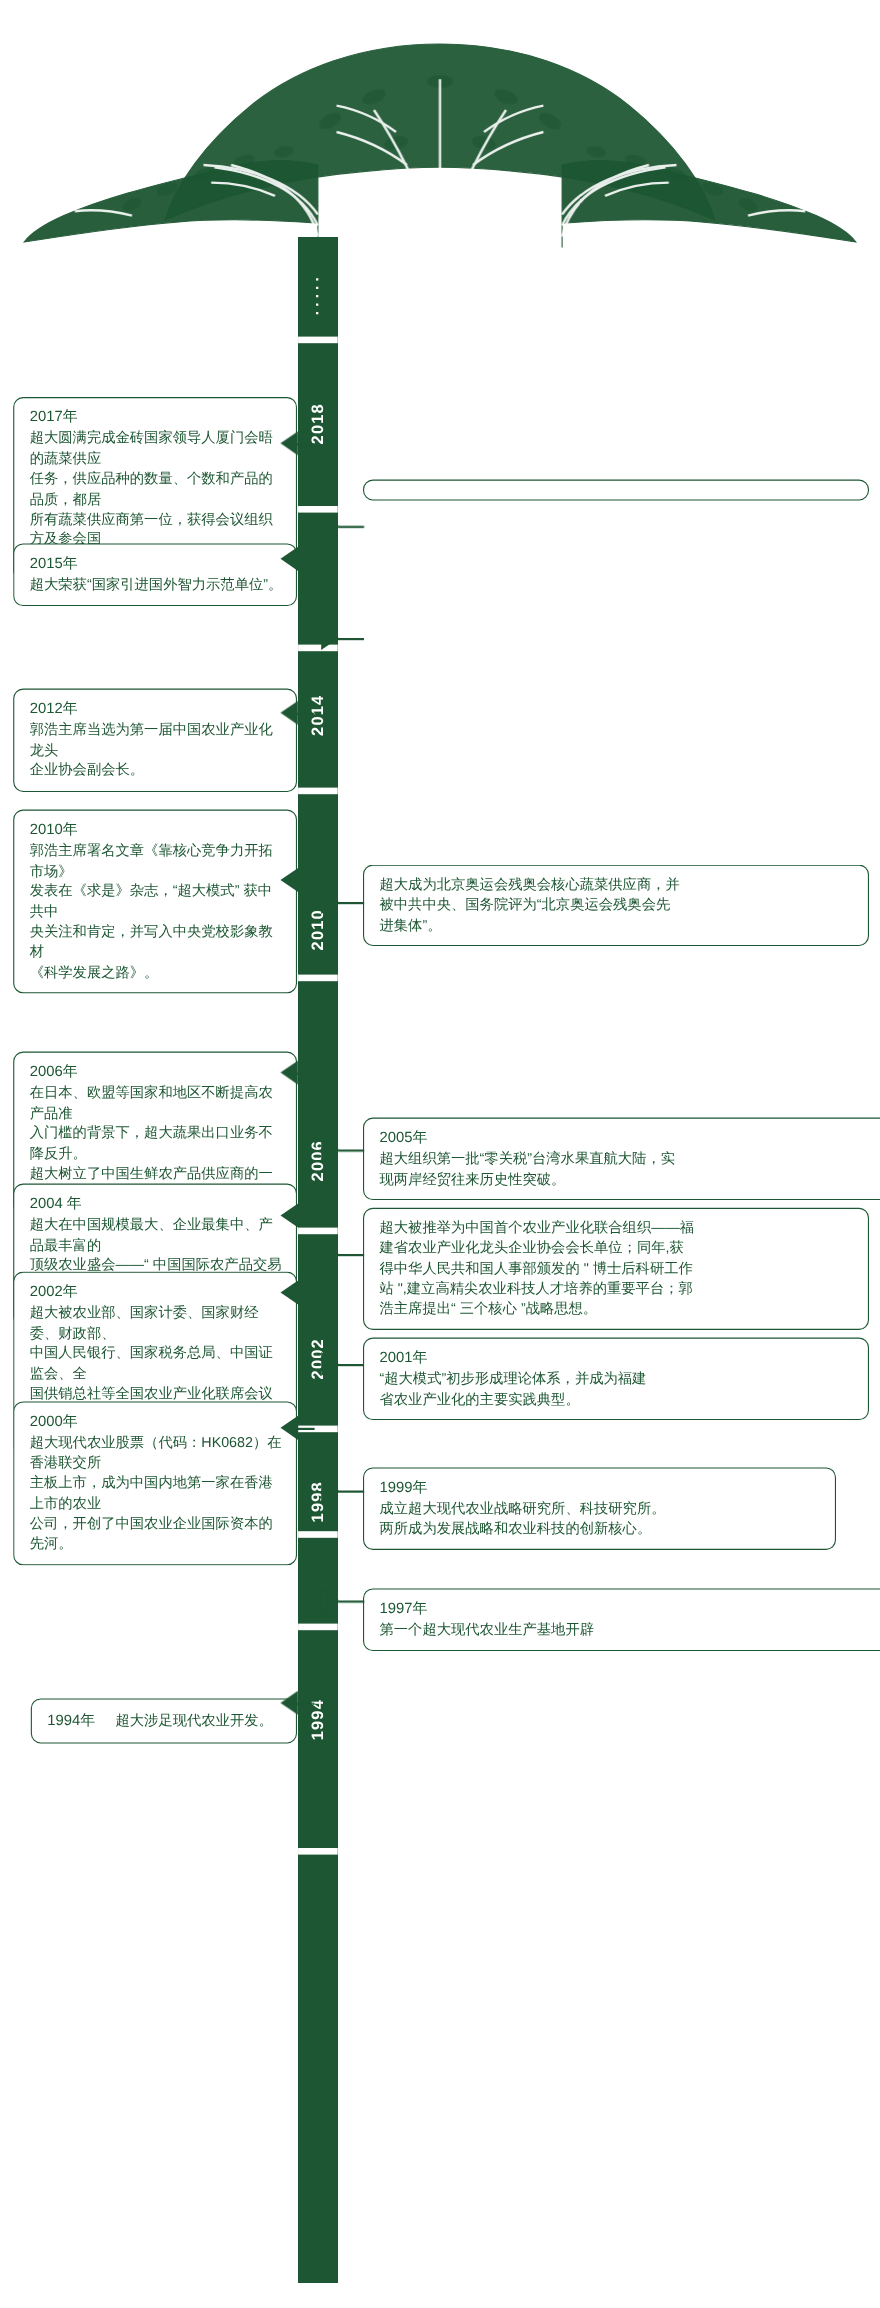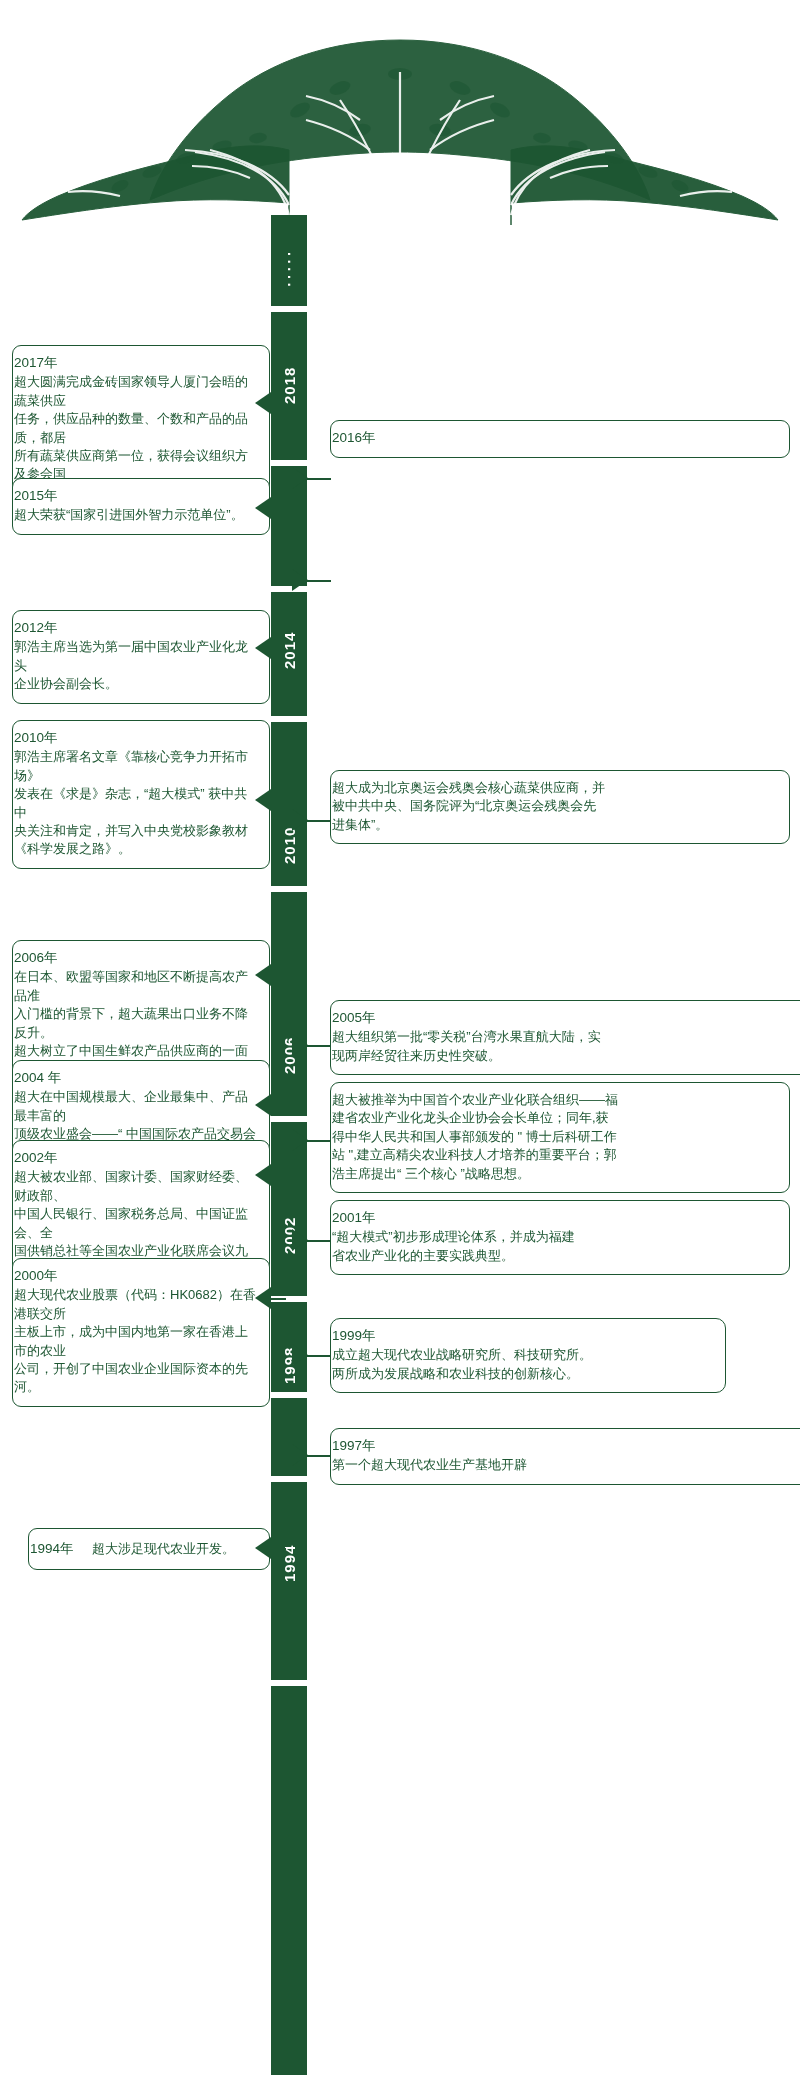--- a/index.html
+++ b/index.html
@@ -72,22 +72,23 @@
     align-items: center;
     justify-content: center;
   }
 
   
   .card {
     position: absolute;
     border: 1.6px solid #1d5632;
     border-radius: 9px;
     background: #ffffff;
-    padding: 8px 11px 9px 1px;
+    padding: 8px 11px 9px 14px;
     color: #1d5632;
+    margin-top: 16px;
   }
   .card .yr {
     font-size: 13.5px;
     font-weight: 400;
     line-height: 1.35;
     margin-bottom: 1px;
     color: #1d5632;
     font-family: "Liberation Sans", "DejaVu Sans", sans-serif;
   }
   .card .bd {
@@ -209,21 +210,20 @@
     <div class="yr">2017年</div>
     <div class="bd">超大圆满完成金砖国家领导人厦门会晤的蔬菜供应
 任务，供应品种的数量、个数和产品的品质，都居
 所有蔬菜供应商第一位，获得会议组织方及参会国
 家成员的高度评价。</div>
   </div>
   <div class="conn" style="left:270px; top:403px; width:16px;"></div>
   <div class="arrow-left" style="left:255px; top:392px;"></div>
 
   <div class="card" style="left:330px; top:420px; width:460px;">
-    <div class="yr">2016年</div>
   </div>
   <div class="conn" style="left:307px; top:478px; width:24px;"></div>
   <div class="arrow-right" style="left:292px; top:467px;"></div>
 
   <div class="card" style="left:12px; top:478px; width:258px;">
     <div class="yr">2015年</div>
     <div class="bd">超大荣获“国家引进国外智力示范单位”。</div>
   </div>
   <div class="conn" style="left:270px; top:508px; width:16px;"></div>
   <div class="arrow-left" style="left:255px; top:497px;"></div>
@@ -316,21 +316,21 @@
 
   <div class="card" style="left:12px; top:1258px; width:258px;">
     <div class="yr">2000年</div>
     <div class="bd">超大现代农业股票（代码：HK0682）在香港联交所
 主板上市，成为中国内地第一家在香港上市的农业
 公司，开创了中国农业企业国际资本的先河。</div>
   </div>
   <div class="conn" style="left:270px; top:1298px; width:16px;"></div>
   <div class="arrow-left" style="left:255px; top:1287px;"></div>
 
-  <div class="card" style="left:330px; top:1318px; width:396px;border-radius:10px;">
+  <div class="card" style="left:330px; top:1318px; width:430px;">
     <div class="yr">1999年</div>
     <div class="bd">成立超大现代农业战略研究所、科技研究所。
 两所成为发展战略和农业科技的创新核心。</div>
   </div>
   <div class="conn" style="left:307px; top:1355px; width:24px;"></div>
   <div class="arrow-right" style="left:292px; top:1344px;"></div>
 
   <div class="card" style="left:330px; top:1428px; width:555px;">
     <div class="yr">1997年</div>
     <div class="bd">第一个超大现代农业生产基地开辟</div>

